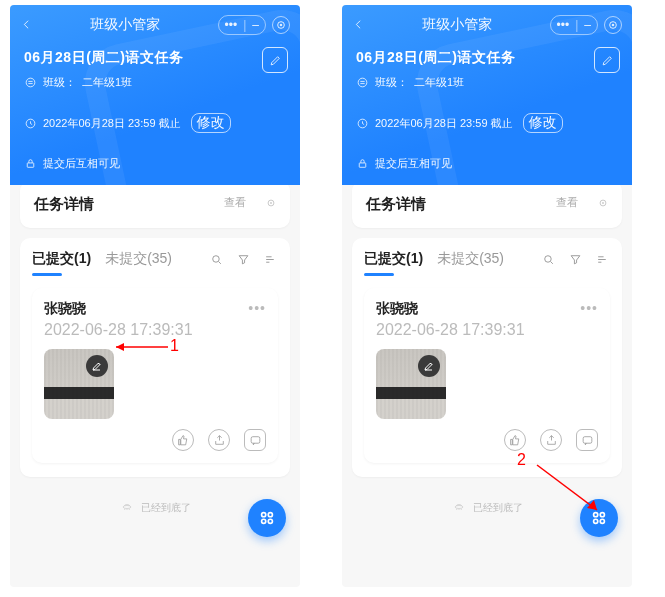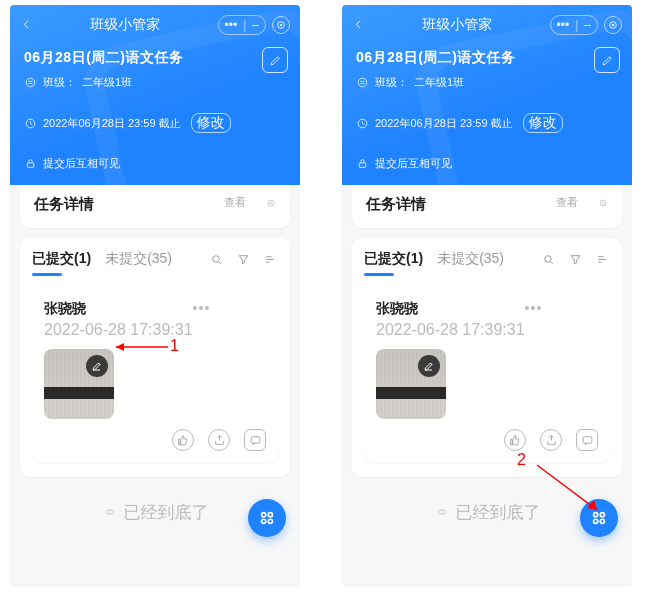--- a/index.html
+++ b/index.html
@@ -27,31 +27,31 @@
     .view-link { font-size: 11px; color: #aaa; display: flex; align-items: center; gap: 20px; }
     .tabs-card { padding: 12px 12px 14px; }
     .tabs-row { display: flex; align-items: center; justify-content: space-between; }
     .tabs { display: flex; gap: 14px; align-items: center; }
     .tab { font-size: 14px; color: #999; position: relative; }
     .tab.active { color: #222; font-weight: 700; }
     .tab.active::after { content: ""; position: absolute; left: 0; right: 50%; bottom: -8px; height: 3px; background: #1f82ff; border-radius: 2px; }
     .tab-icons { display: flex; gap: 12px; color: #888; font-size: 13px; }
     .tab-icons .ti { width: 15px; height: 15px; display: flex; align-items: center; justify-content: center; }
     .sub-card { background: #fff; border-radius: 10px; padding: 12px; margin-top: 20px; box-shadow: 0 1px 3px rgba(0,0,0,0.05); }
-    .stu-row { display: flex; align-items: flex-start; }
+    .stu-row { display: flex; justify-content: space-between; align-items: flex-start; }
     .stu-name { font-size: 14px; font-weight: 700; color: #222; }
     .stu-time { font-size: 16px; color: #bbb; margin-top: 3px; }
     .dots { color: #bbb; font-size: 14px; letter-spacing: 1px; }
     .thumb { width: 70px; height: 70px; border-radius: 8px; margin-top: 10px; background: linear-gradient(180deg, #c9c6c1 0%, #cfccc7 55%, #2a2a2a 55%, #2a2a2a 72%, #d4d1cc 72%, #d4d1cc 100%); position: relative; overflow: hidden; }
     .thumb::before { content: ""; position: absolute; inset: 0; background: repeating-linear-gradient(90deg, rgba(0,0,0,0.03) 0 2px, transparent 2px 4px); }
     .pencil-badge { position: absolute; top: 6px; right: 6px; width: 22px; height: 22px; background: #3a3a3a; border-radius: 50%; display: flex; align-items: center; justify-content: center; }
     .actions { display: flex; gap: 14px; justify-content: flex-end; margin-top: 10px; color: #888; }
     .actions .aic { width: 22px; height: 22px; border: 1.5px solid #bbb; border-radius: 50%; display: flex; align-items: center; justify-content: center; font-size: 11px; color: #999; }
     .actions .aic.solid { border-radius: 6px; }
-    .bottom-msg { text-align: center; font-size: 17px; color: #bbb; margin: 24px 0; display: flex; gap: 6px; align-items: center; justify-content: center; }
+    .bottom-msg { text-align: center; font-size: 10px; color: #bbb; margin: 24px 0; display: flex; gap: 6px; align-items: center; justify-content: center; }
     .fab { position: absolute; bottom: 50px; right: 14px; width: 38px; height: 38px; background: #1f82ff; border-radius: 50%; display: flex; align-items: center; justify-content: center; box-shadow: 0 4px 10px rgba(31,130,255,0.4); }
     .fab svg { width: 20px; height: 20px; }
     .annotation { position: absolute; color: #ff0000; font-size: 16px; font-weight: 400; display: flex; align-items: center; gap: 4px; pointer-events: none; }
     .arrow-line { stroke: #ff0000; stroke-width: 1.5; fill: none; }
     .arrow-head { fill: #ff0000; }
     svg.ico { width: 13px; height: 13px; stroke: currentColor; fill: none; stroke-width: 1.5; }
     .scroll-area { flex: 1; overflow: hidden; position: relative; }
   </style>
 </head>
 <body>

